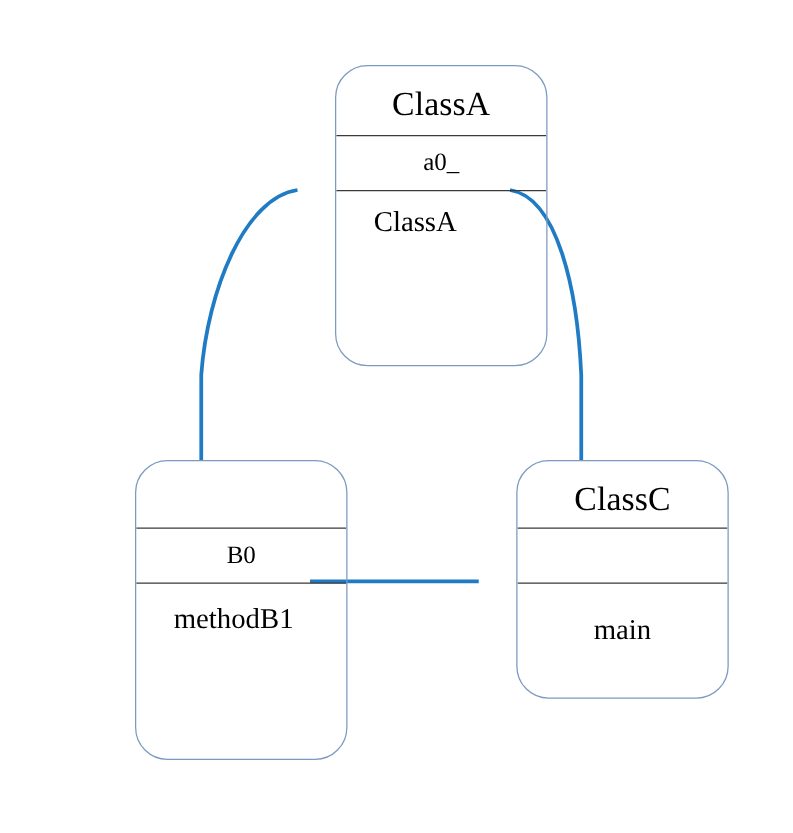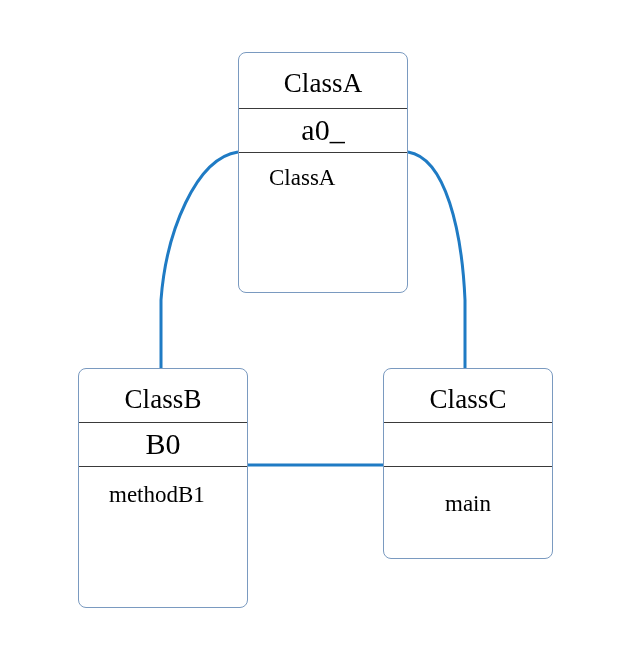--- a/index.html
+++ b/index.html
@@ -21,23 +21,24 @@
     left: 0;
     top: 0;
     width: 634px;
     height: 666px;
     pointer-events: none;
   }
   .uml-class {
     position: absolute;
     box-sizing: border-box;
     border: 1.6px solid #7a9ac0;
-    border-radius: 8px;
+    border-radius: 26px;
     background: transparent;
     overflow: hidden;
+    margin-left: 30px;
   }
   .class-title {
     text-align: center;
     font-size: 27px;
     line-height: 1;
     color: #000000;
     letter-spacing: 0.1px;
   }
   .compartment-sep {
     position: absolute;
@@ -48,21 +49,21 @@
   }
   .attr-compartment {
     position: absolute;
     left: 0;
     right: 0;
     display: flex;
     align-items: center;
     justify-content: center;
   }
   .attr-text {
-    font-size: 30px;
+    font-size: 20px;
     line-height: 1;
     color: #000000;
     text-align: center;
   }
   .method-compartment {
     position: absolute;
     left: 0;
     right: 0;
   }
   .method-list {
@@ -131,21 +132,20 @@
     </div>
     <div class="compartment-sep sep-2"></div>
     <div class="method-compartment methods-left">
       <ul class="method-list">
         <li>ClassA</li>
       </ul>
     </div>
   </div>
 
   <div class="uml-class" id="class-b">
-    <div class="class-title">ClassB</div>
     <div class="compartment-sep sep-1"></div>
     <div class="attr-compartment">
       <div class="attr-text">B0</div>
     </div>
     <div class="compartment-sep sep-2"></div>
     <div class="method-compartment methods-left">
       <ul class="method-list">
         <li>methodB1</li>
       </ul>
     </div>

